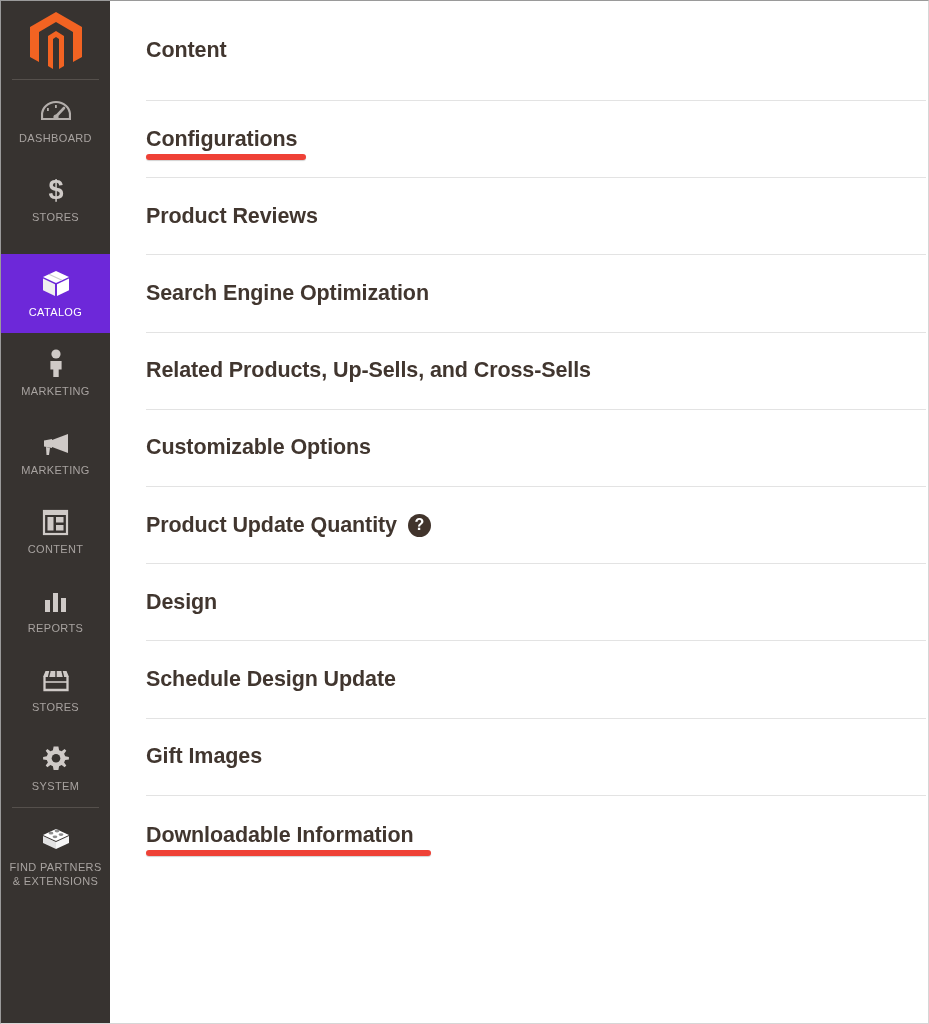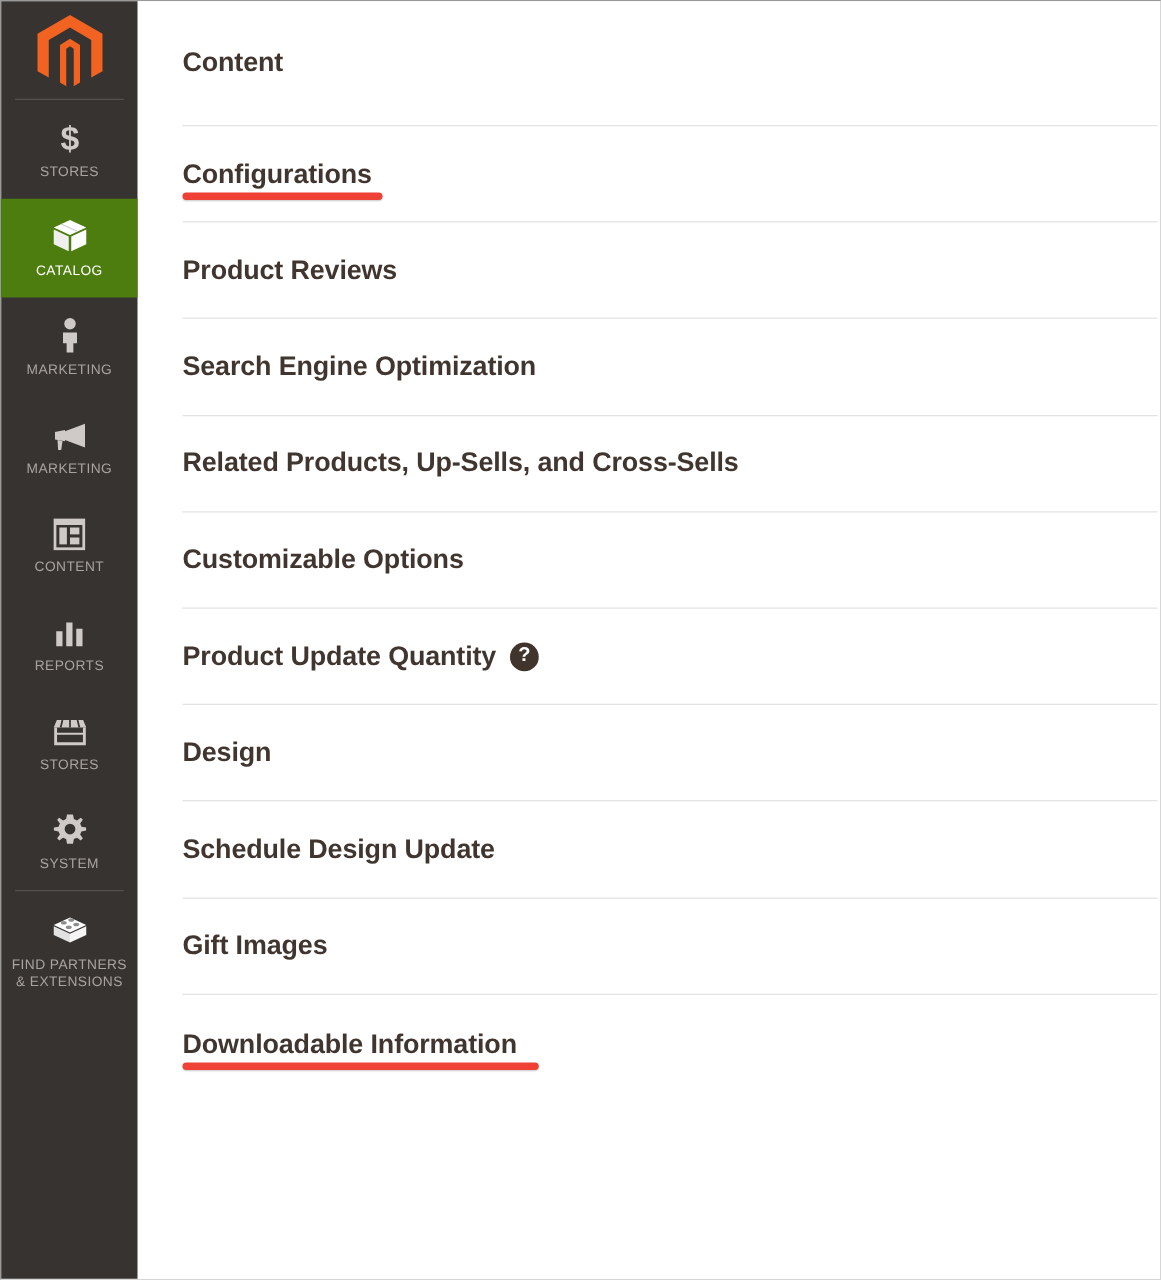--- a/index.html
+++ b/index.html
@@ -58,21 +58,22 @@
     flex-direction: column;
     align-items: center;
     justify-content: flex-start;
     padding: 15px 2px 14px 2px;
     cursor: pointer;
     text-decoration: none;
     position: relative;
   }
 
   .nav-item.active {
-    background: #4d7c0f;
+    background: #6d28d9;
+    margin-top: 16px;
   }
 
   .nav-icon {
     height: 30px;
     display: flex;
     align-items: flex-end;
     justify-content: center;
     margin-bottom: 7px;
   }
 
@@ -168,20 +169,32 @@
       <span>
         <svg class="logo-svg" width="56" height="62" viewBox="0 0 56 62" aria-hidden="true">
           <path d="M28 1 L54 16 L54 46 L45 51 L45 21 L28 11 L11 21 L11 51 L2 46 L2 16 Z" fill="#f26322"></path>
           <path d="M28 20 L36 25 L36 55 L31 58 L31 28 L28 26 L25 28 L25 58 L20 55 L20 25 Z" fill="#f26322"></path>
         </svg>
       </span>
     </div>
 
     <div class="sb-divider"></div>
 
+    <a class="nav-item">
+      <span class="nav-icon">
+        <svg width="30" height="26" viewBox="0 0 30 26" aria-hidden="true">
+          <path d="M15 3 C7.3 3 1 8.8 1 16 L1 20 L29 20 L29 16 C29 8.8 22.7 3 15 3 Z" fill="none" stroke="#b3aeab" stroke-width="2.2"></path>
+          <path d="M15 17.5 L23 9" stroke="#b3aeab" stroke-width="2.6" stroke-linecap="round"></path>
+          <circle cx="15" cy="18" r="2.6" fill="#b3aeab"></circle>
+          <rect x="6" y="9" width="1.8" height="3" fill="#b3aeab"></rect>
+          <rect x="14" y="6" width="1.8" height="3" fill="#b3aeab"></rect>
+        </svg>
+      </span>
+      <span class="nav-label">DASHBOARD</span>
+    </a>
 
     <a class="nav-item">
       <span class="nav-icon">
         <svg width="22" height="30" viewBox="0 0 22 30" aria-hidden="true">
           <text x="11" y="25" text-anchor="middle" font-family="Liberation Sans, sans-serif" font-size="27" font-weight="bold" fill="#cfcac7">$</text>
         </svg>
       </span>
       <span class="nav-label">STORES</span>
     </a>
 

